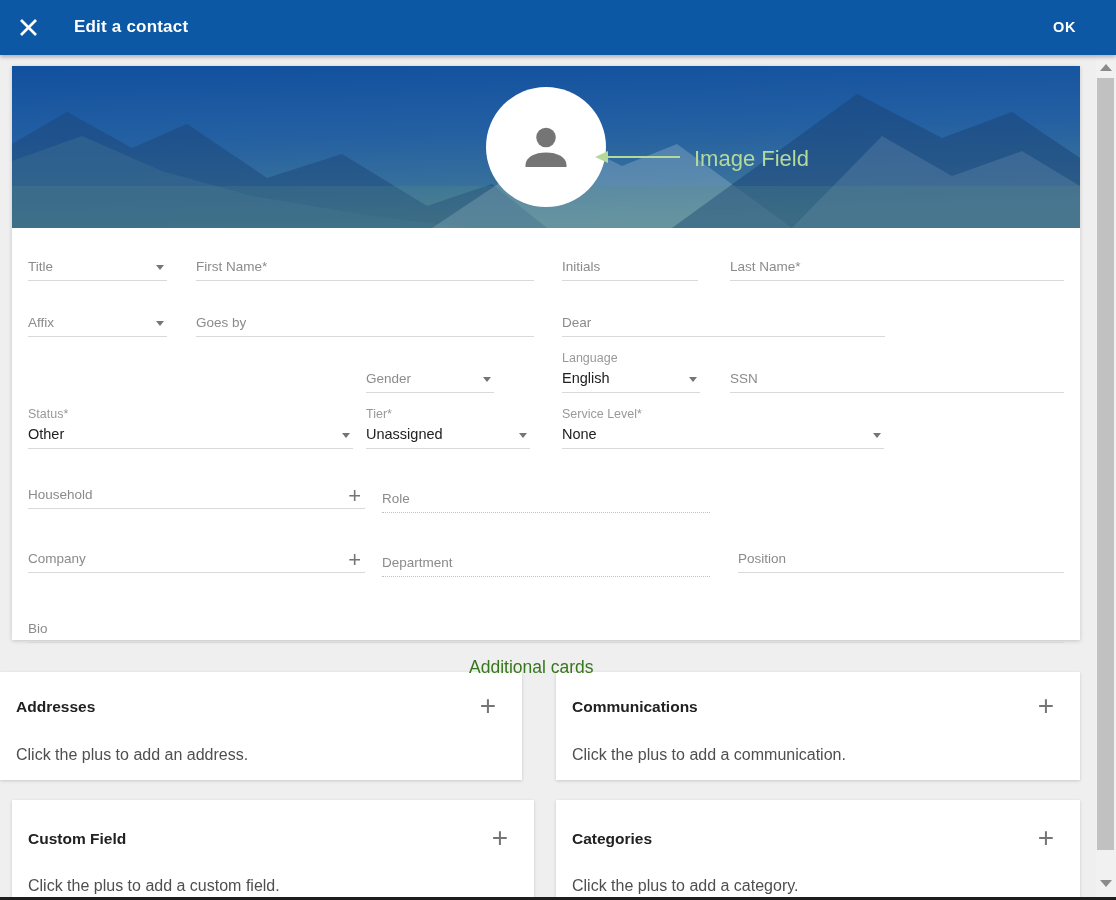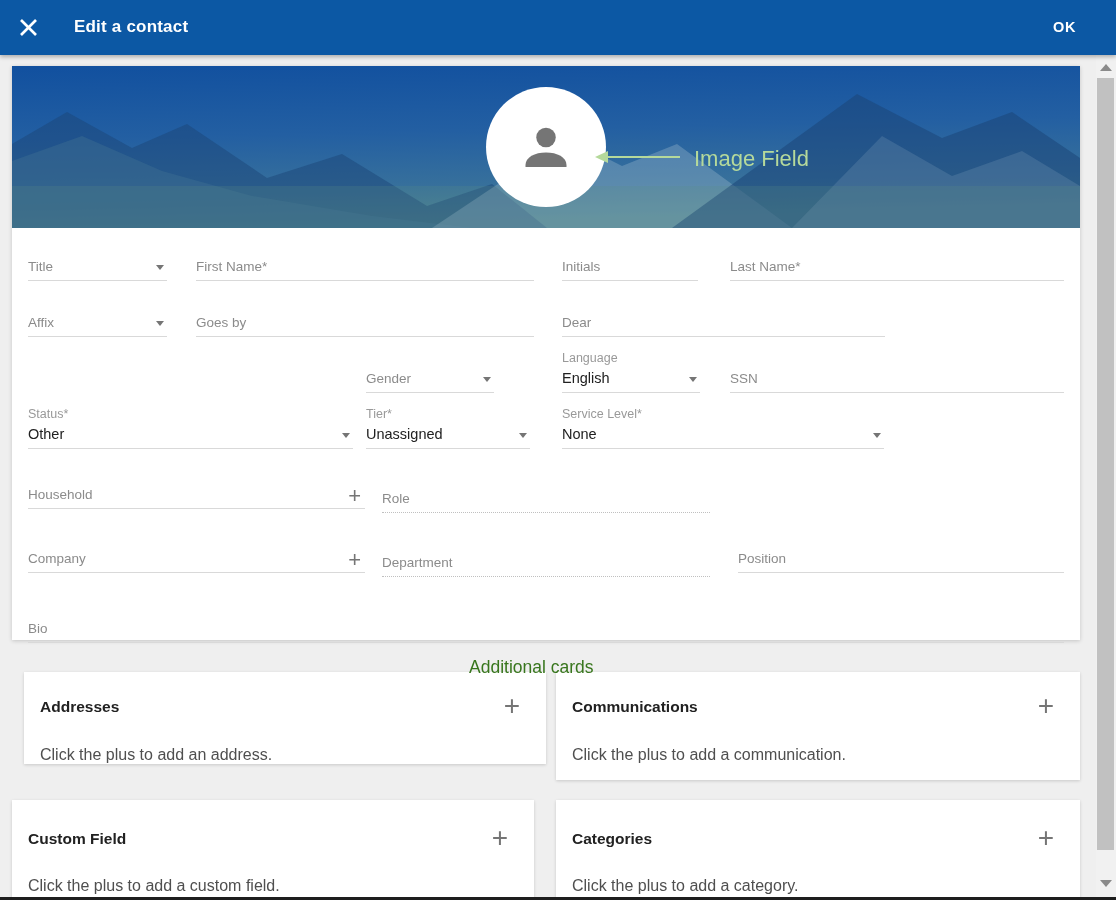--- a/index.html
+++ b/index.html
@@ -178,21 +178,21 @@
       <span class="lbl">Bio</span>
     </div>
   </div>
 
   <div class="ann-head"></div>
   <div class="ann-line"></div>
   <div class="ann-image-field">Image Field</div>
 
   <div class="ann-additional">Additional cards</div>
 
-  <div class="xcard" style="left:24px; top:672px; width:522px; height:92px;">
+  <div class="xcard" style="left:0; top:672px; width:522px; height:108px;">
     <div class="xtitle">Addresses</div>
     <div class="plus-lg">+</div>
     <div class="xdesc">Click the plus to add an address.</div>
   </div>
   <div class="xcard" style="left:556px; top:672px; width:524px; height:108px;">
     <div class="xtitle">Communications</div>
     <div class="plus-lg">+</div>
     <div class="xdesc">Click the plus to add a communication.</div>
   </div>
   <div class="xcard" style="left:12px; top:800px; width:522px; height:108px;">

